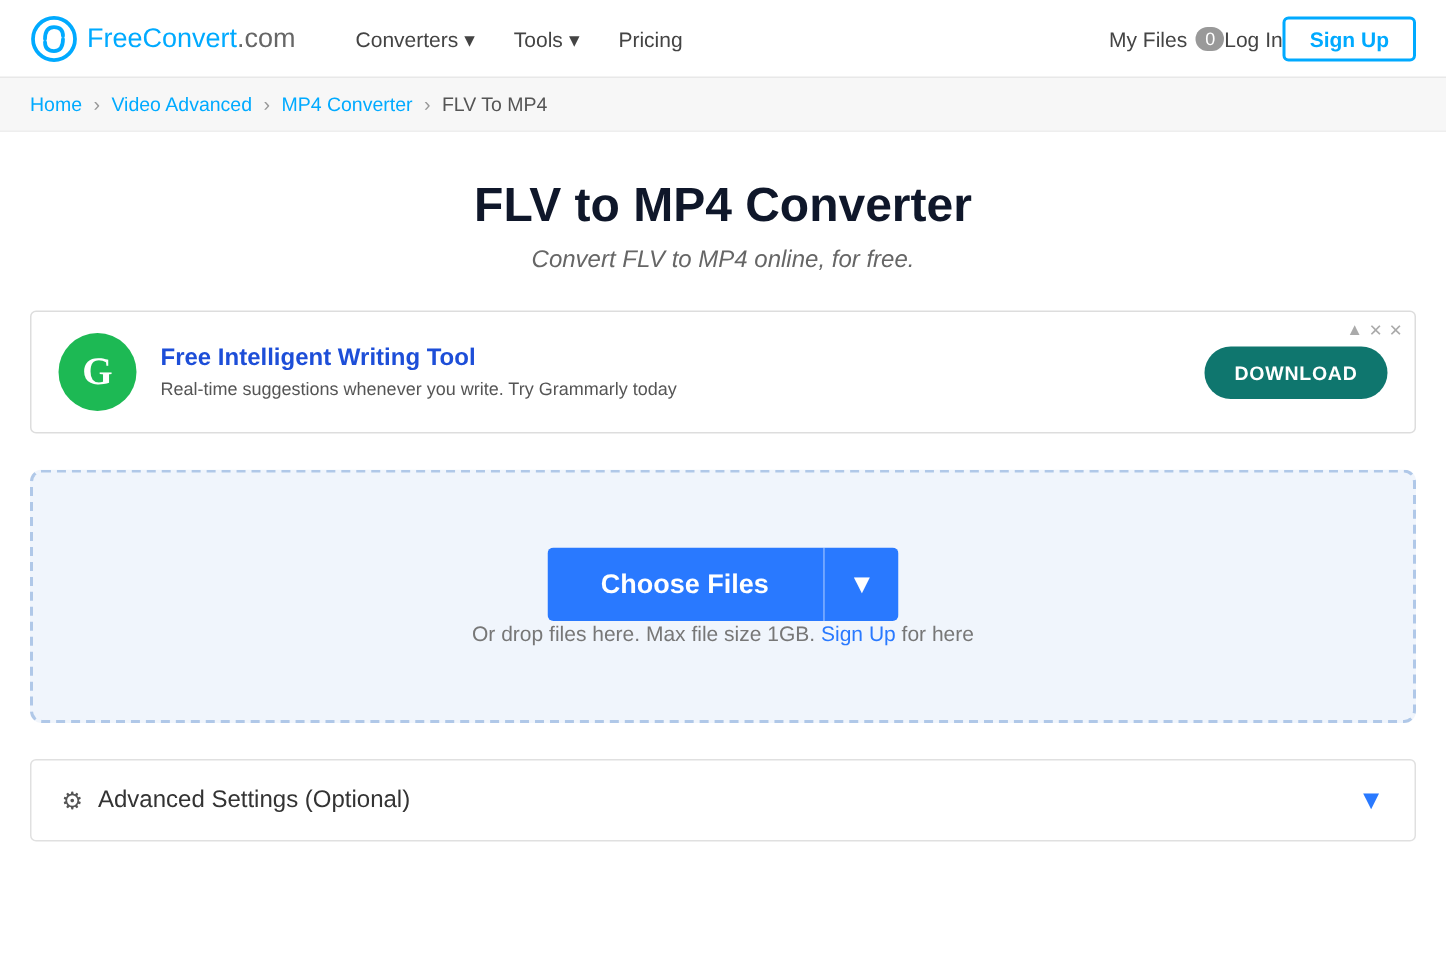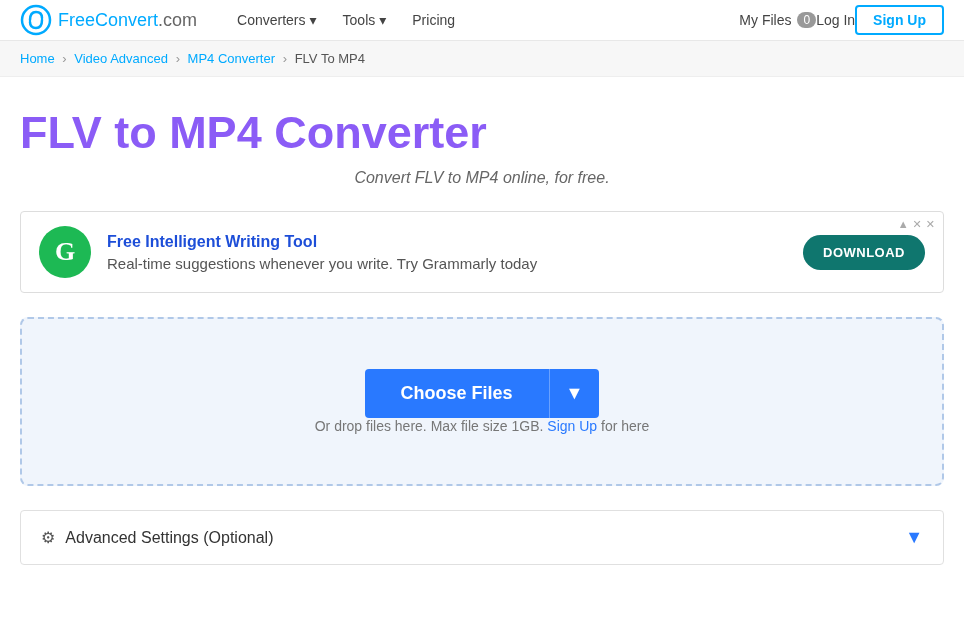--- a/index.html
+++ b/index.html
@@ -3,21 +3,21 @@
   <meta charset="utf-8">
   <style>
     * { box-sizing: border-box; margin: 0; padding: 0; }
     body { font-family: Arial, sans-serif; background: #fff; color: #333; font-size: 14px; }
 
     
     .navbar {
       display: flex;
       align-items: center;
       padding: 0 20px;
-      height: 41px;
+      height: 52px;
       border-bottom: 1px solid #e8e8e8;
       background: #fff;
     }
     .navbar-logo {
       display: flex;
       align-items: center;
       margin-right: 30px;
       text-decoration: none;
     }
     .logo-icon {
@@ -91,23 +91,24 @@
       border-bottom: 1px solid #eee;
     }
     .breadcrumb a { color: #00aaff; text-decoration: none; }
     .breadcrumb-sep { color: #999; margin: 0 4px; }
     .breadcrumb-current { color: #555; }
 
     
     .main { max-width: 964px; margin: 0 auto; padding: 30px 20px; }
 
     .page-title {
-      font-size: 45px;
+      text-align: center;
+      font-size: 32px;
       font-weight: 700;
-      color: #8b5cf6;
+      color: #0f172a;
       margin-bottom: 10px;
     }
     .page-subtitle {
       text-align: center;
       font-size: 16px;
       color: #666;
       margin-bottom: 24px;
       font-style: italic;
     }
 
@@ -149,21 +150,21 @@
       font-weight: bold;
       font-family: serif;
     }
     .ad-text { flex: 1; }
     .ad-title {
       font-size: 16px;
       font-weight: 700;
       color: #1d4ed8;
       margin-bottom: 4px;
     }
-    .ad-desc { font-size: 15px; color: #555; }
+    .ad-desc { font-size: 12px; color: #555; }
     .ad-download-btn {
       background: #0f766e;
       color: #fff;
       border: none;
       padding: 10px 20px;
       border-radius: 20px;
       font-size: 13px;
       font-weight: 700;
       cursor: pointer;
       letter-spacing: 0.5px;

